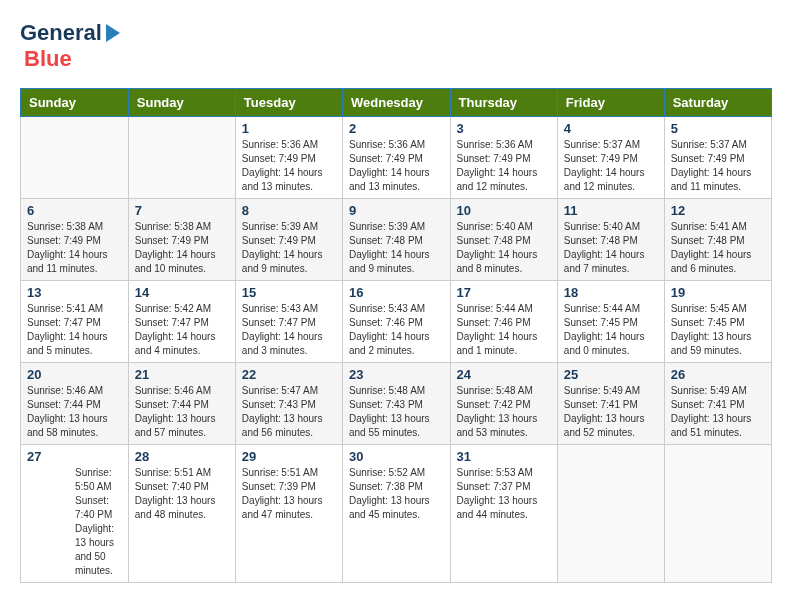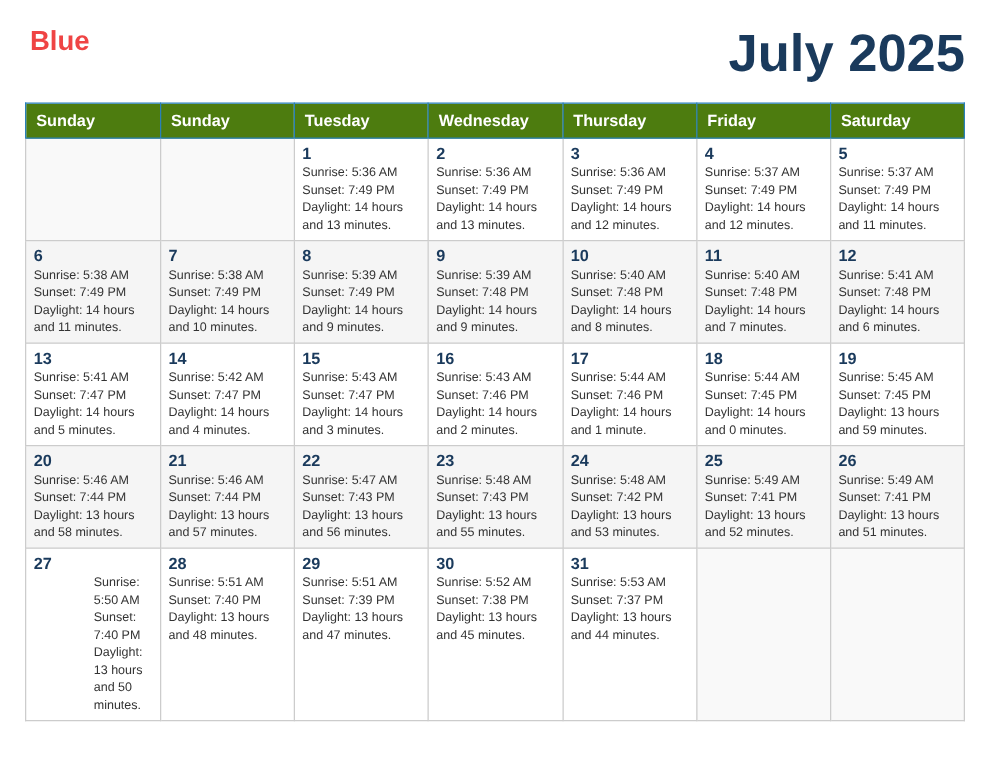--- a/index.html
+++ b/index.html
@@ -86,24 +86,27 @@
     }
     .empty-cell {
       background: #f9f9f9;
     }
   </style>
 </head>
 <body>
 
 <div class="header">
   <div class="logo">
+    <div class="logo-row">
+      <span style="font-size:22px;font-weight:bold;color:#1a3a5c;">General</span>
+      <div class="logo-arrow"></div>
+    </div>
     <span style="font-size:22px;font-weight:bold;color:#ef4444;margin-left:4px;">Blue</span>
   </div>
   <div class="title-section">
-    <div class="calendar-title">July 2025</div>
   </div>
 </div>
 
 <table>
   <thead>
     <tr>
     <th>Sunday</th>
         <th>Sunday</th>
         <th>Tuesday</th>
         <th>Wednesday</th>

